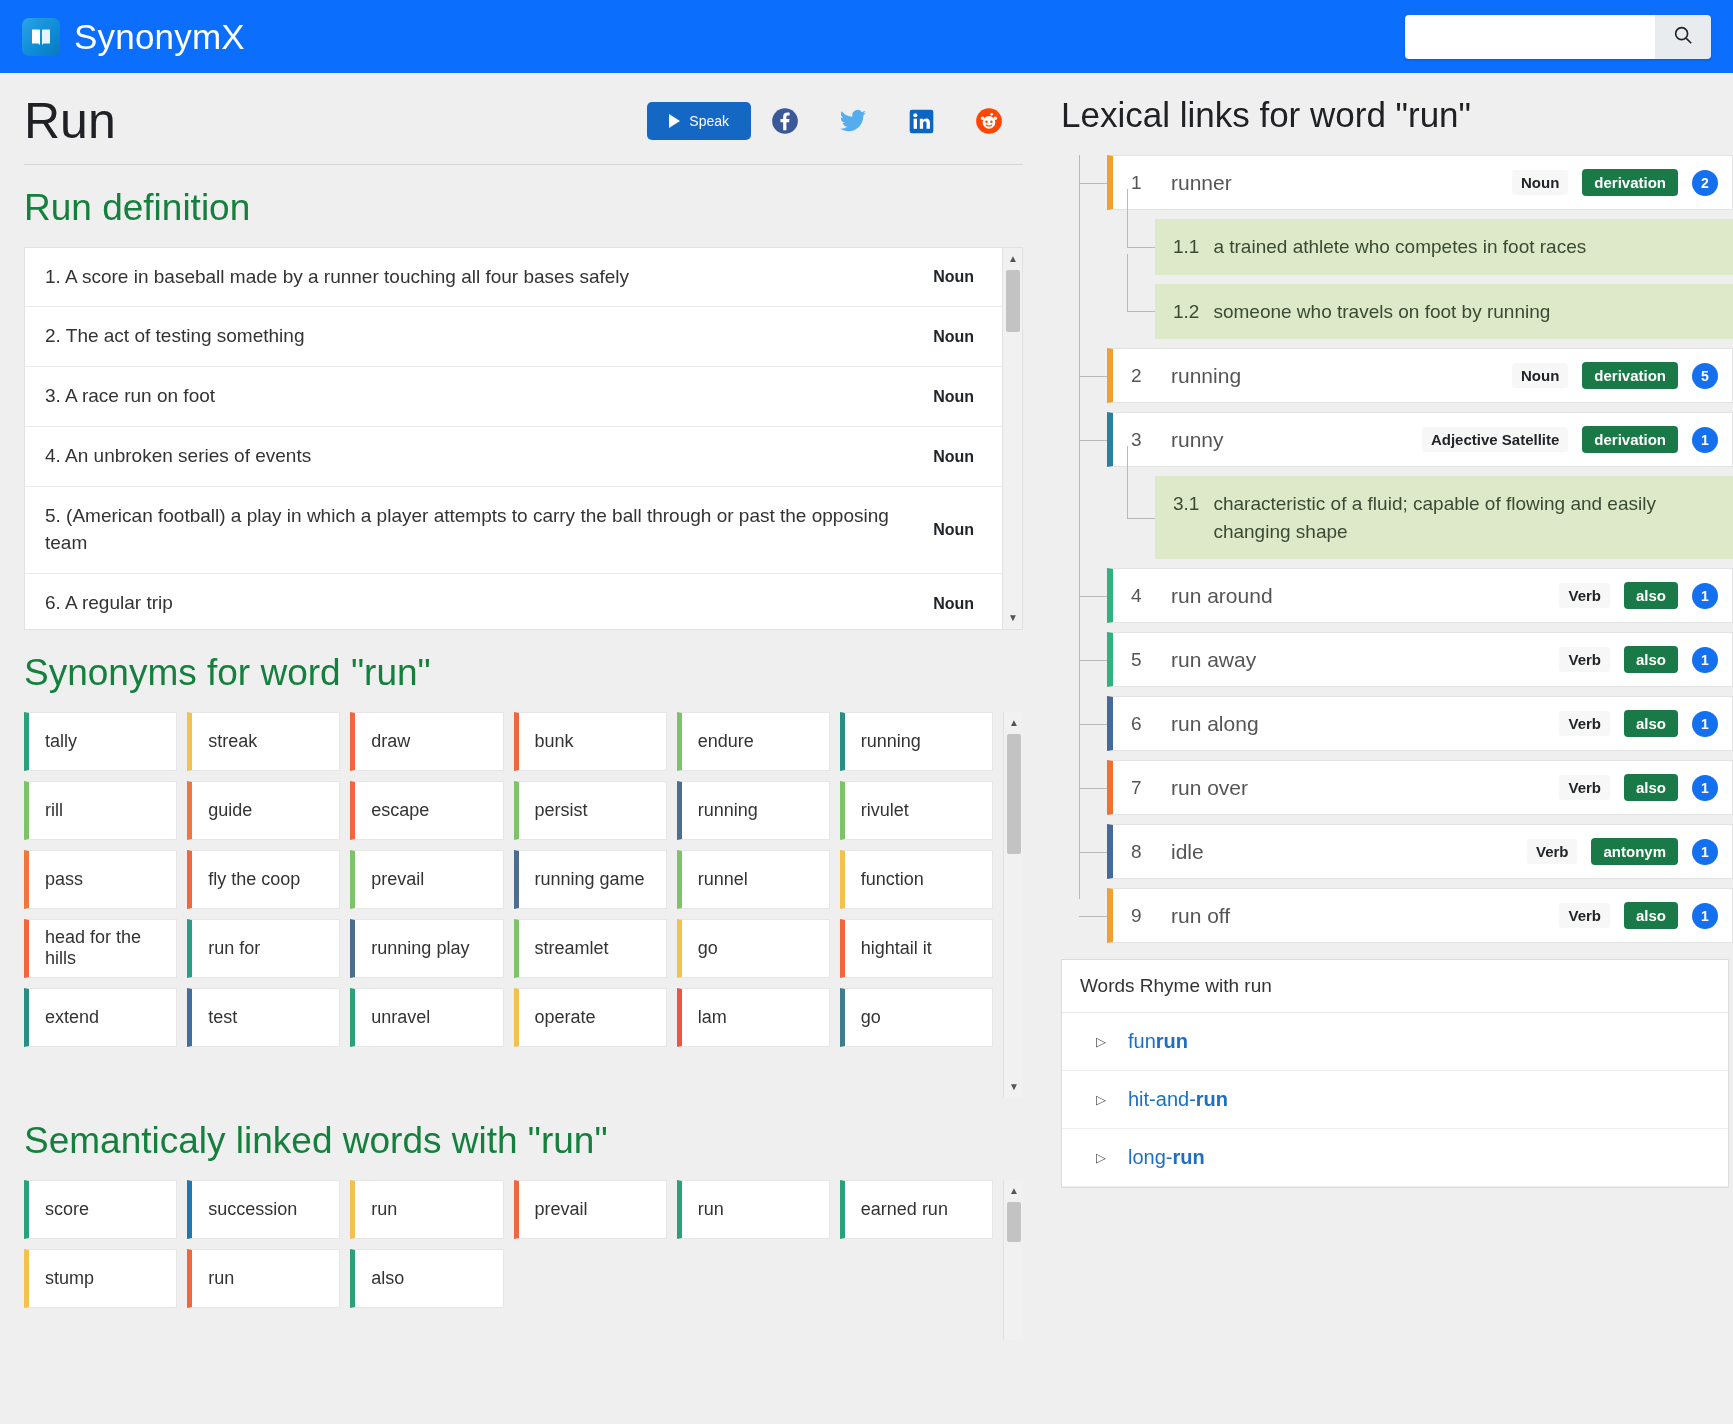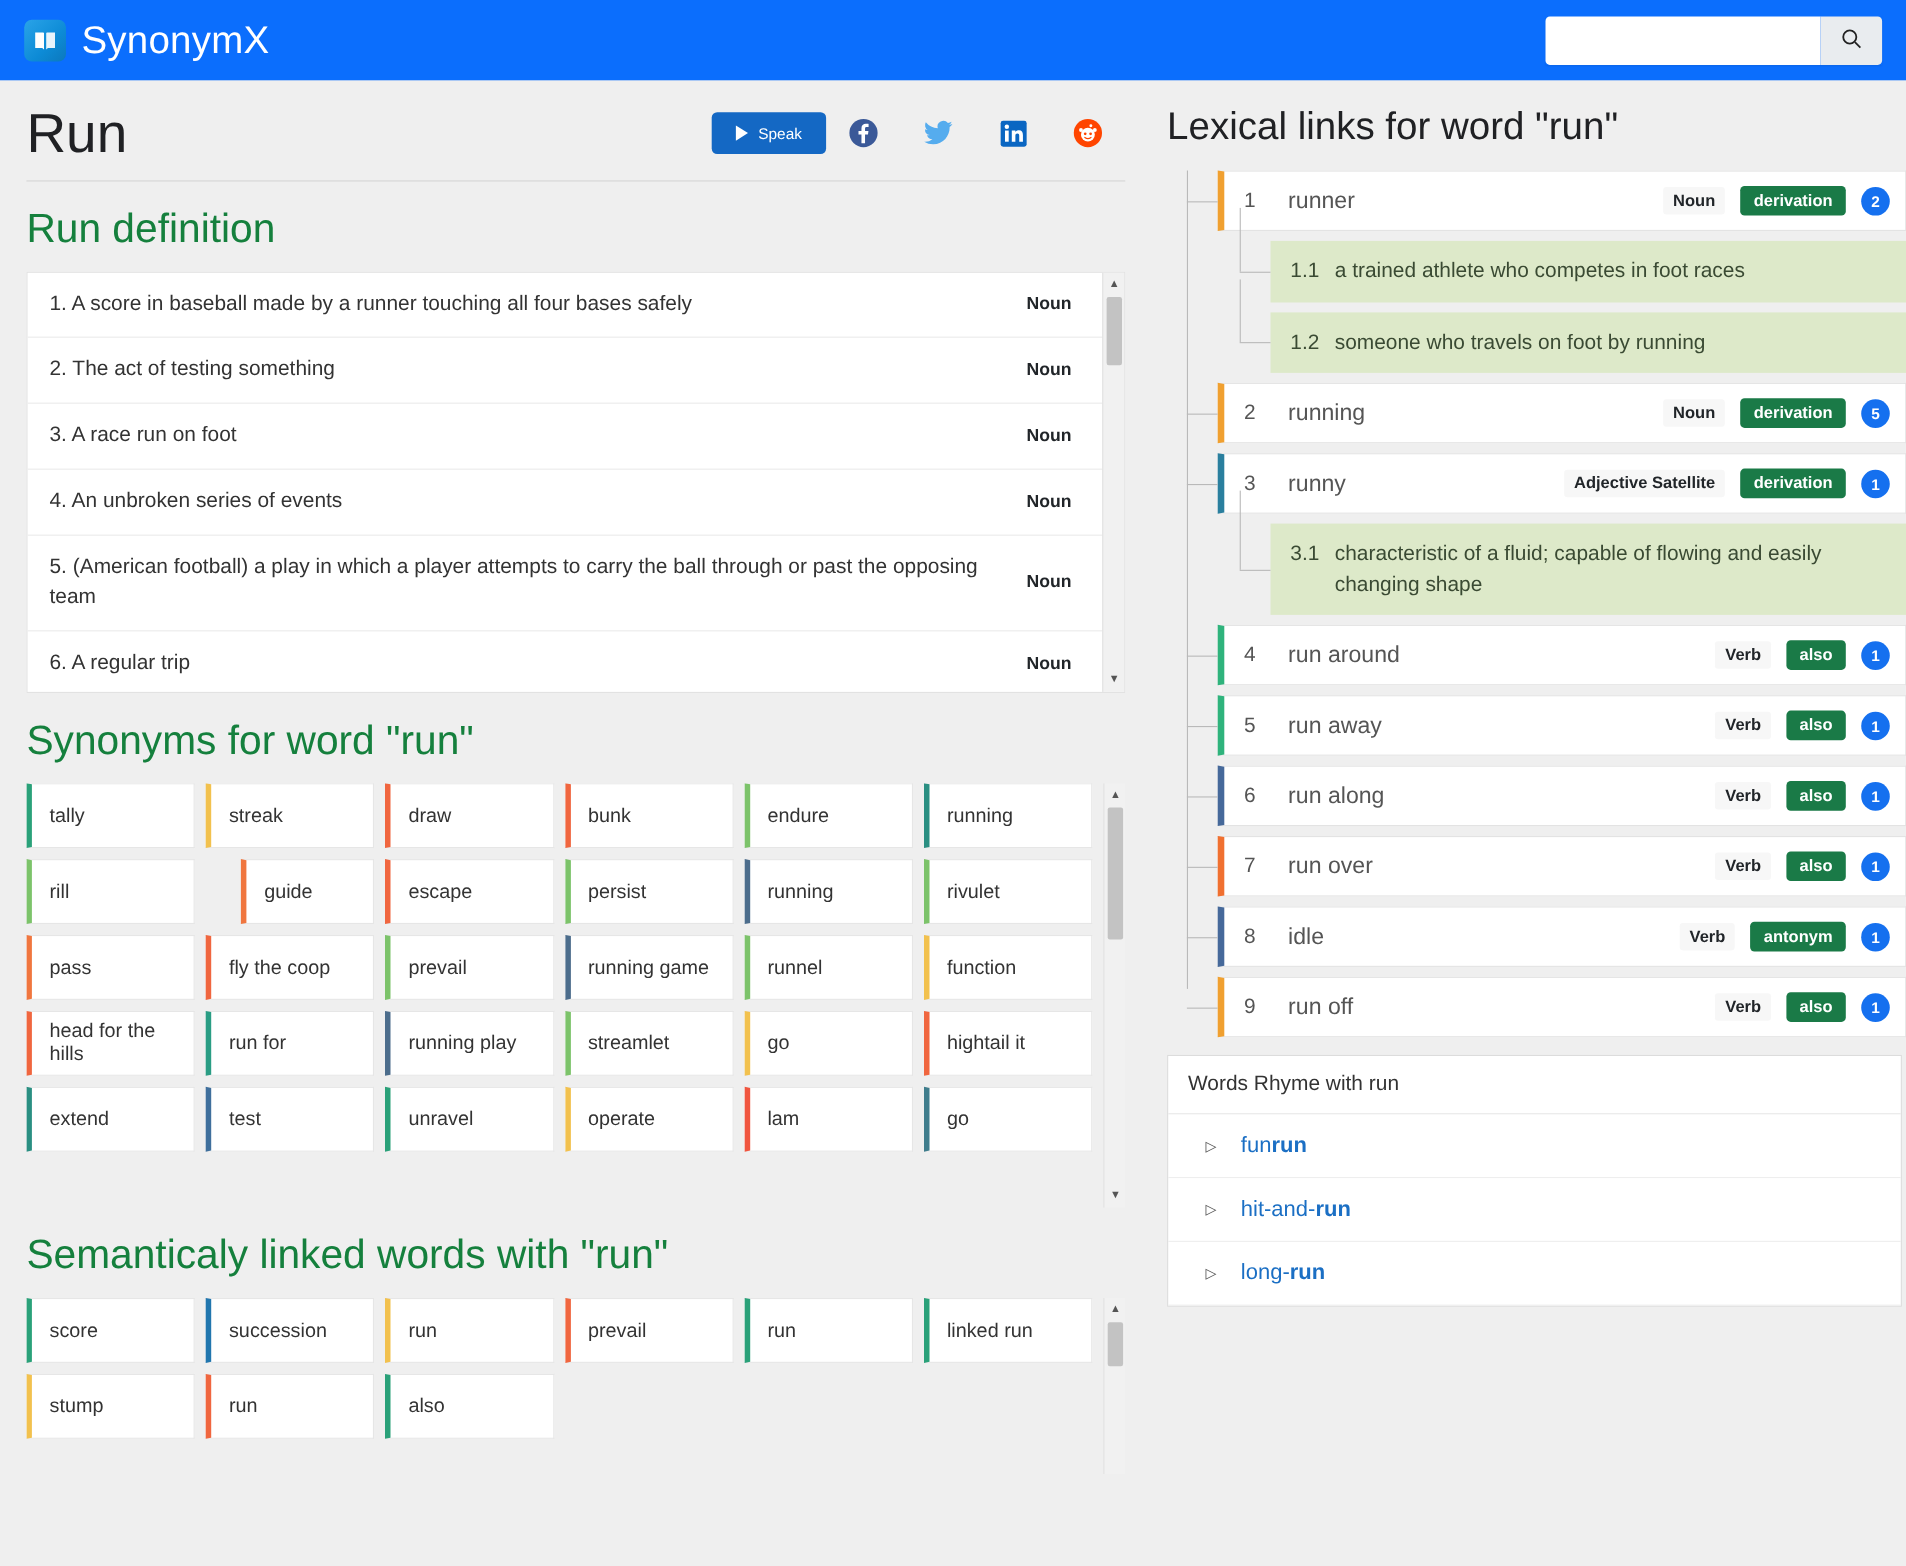--- a/index.html
+++ b/index.html
@@ -311,21 +311,21 @@
 
     <div class="grid-box" style="height:386px;">
       <div class="grid" id="syn-grid">
           <div class="wcard" style="border-left-color: rgb(42, 161, 121);">tally</div>
           <div class="wcard" style="border-left-color: rgb(242, 193, 78);">streak</div>
           <div class="wcard" style="border-left-color: rgb(240, 102, 63);">draw</div>
           <div class="wcard" style="border-left-color: rgb(240, 102, 63);">bunk</div>
           <div class="wcard" style="border-left-color: rgb(124, 195, 106);">endure</div>
           <div class="wcard" style="border-left-color: rgb(42, 143, 130);">running</div>
           <div class="wcard" style="border-left-color: rgb(124, 195, 106);">rill</div>
-          <div class="wcard" style="border-left-color: rgb(240, 118, 63); margin-left: 32px;">guide</div>
+          <div class="wcard" style="border-left-color: rgb(240, 118, 63);">guide</div>
           <div class="wcard" style="border-left-color: rgb(240, 102, 63);">escape</div>
           <div class="wcard" style="border-left-color: rgb(124, 195, 106);">persist</div>
           <div class="wcard" style="border-left-color: rgb(76, 109, 140);">running</div>
           <div class="wcard" style="border-left-color: rgb(124, 195, 106);">rivulet</div>
           <div class="wcard" style="border-left-color: rgb(240, 118, 63);">pass</div>
           <div class="wcard" style="border-left-color: rgb(240, 102, 63);">fly the coop</div>
           <div class="wcard" style="border-left-color: rgb(124, 195, 106);">prevail</div>
           <div class="wcard" style="border-left-color: rgb(76, 109, 140);">running game</div>
           <div class="wcard" style="border-left-color: rgb(124, 195, 106);">runnel</div>
           <div class="wcard" style="border-left-color: rgb(242, 193, 78);">function</div>
@@ -351,21 +351,21 @@
 
     <h2 class="section-title">Semanticaly linked words with "run"</h2>
 
     <div class="grid-box" style="height:160px;">
       <div class="grid" id="sem-grid">
           <div class="wcard" style="border-left-color: rgb(42, 161, 121);">score</div>
           <div class="wcard" style="border-left-color: rgb(33, 118, 174);">succession</div>
           <div class="wcard" style="border-left-color: rgb(242, 193, 78);">run</div>
           <div class="wcard" style="border-left-color: rgb(240, 102, 63);">prevail</div>
           <div class="wcard" style="border-left-color: rgb(42, 161, 121);">run</div>
-          <div class="wcard" style="border-left-color: rgb(42, 161, 121);">linked run</div>
+          <div class="wcard" style="border-left-color: rgb(42, 161, 121);">earned run</div>
           <div class="wcard" style="border-left-color: rgb(242, 193, 78);">stump</div>
           <div class="wcard" style="border-left-color: rgb(240, 102, 63);">run</div>
           <div class="wcard" style="border-left-color: rgb(42, 161, 121);">also</div>
         </div>
       <div class="scrollbar">
         <div class="sb-arrow top">▲</div>
         <div class="sb-thumb" style="top:22px;height:40px;"></div>
       </div>
     </div>
   </div>

